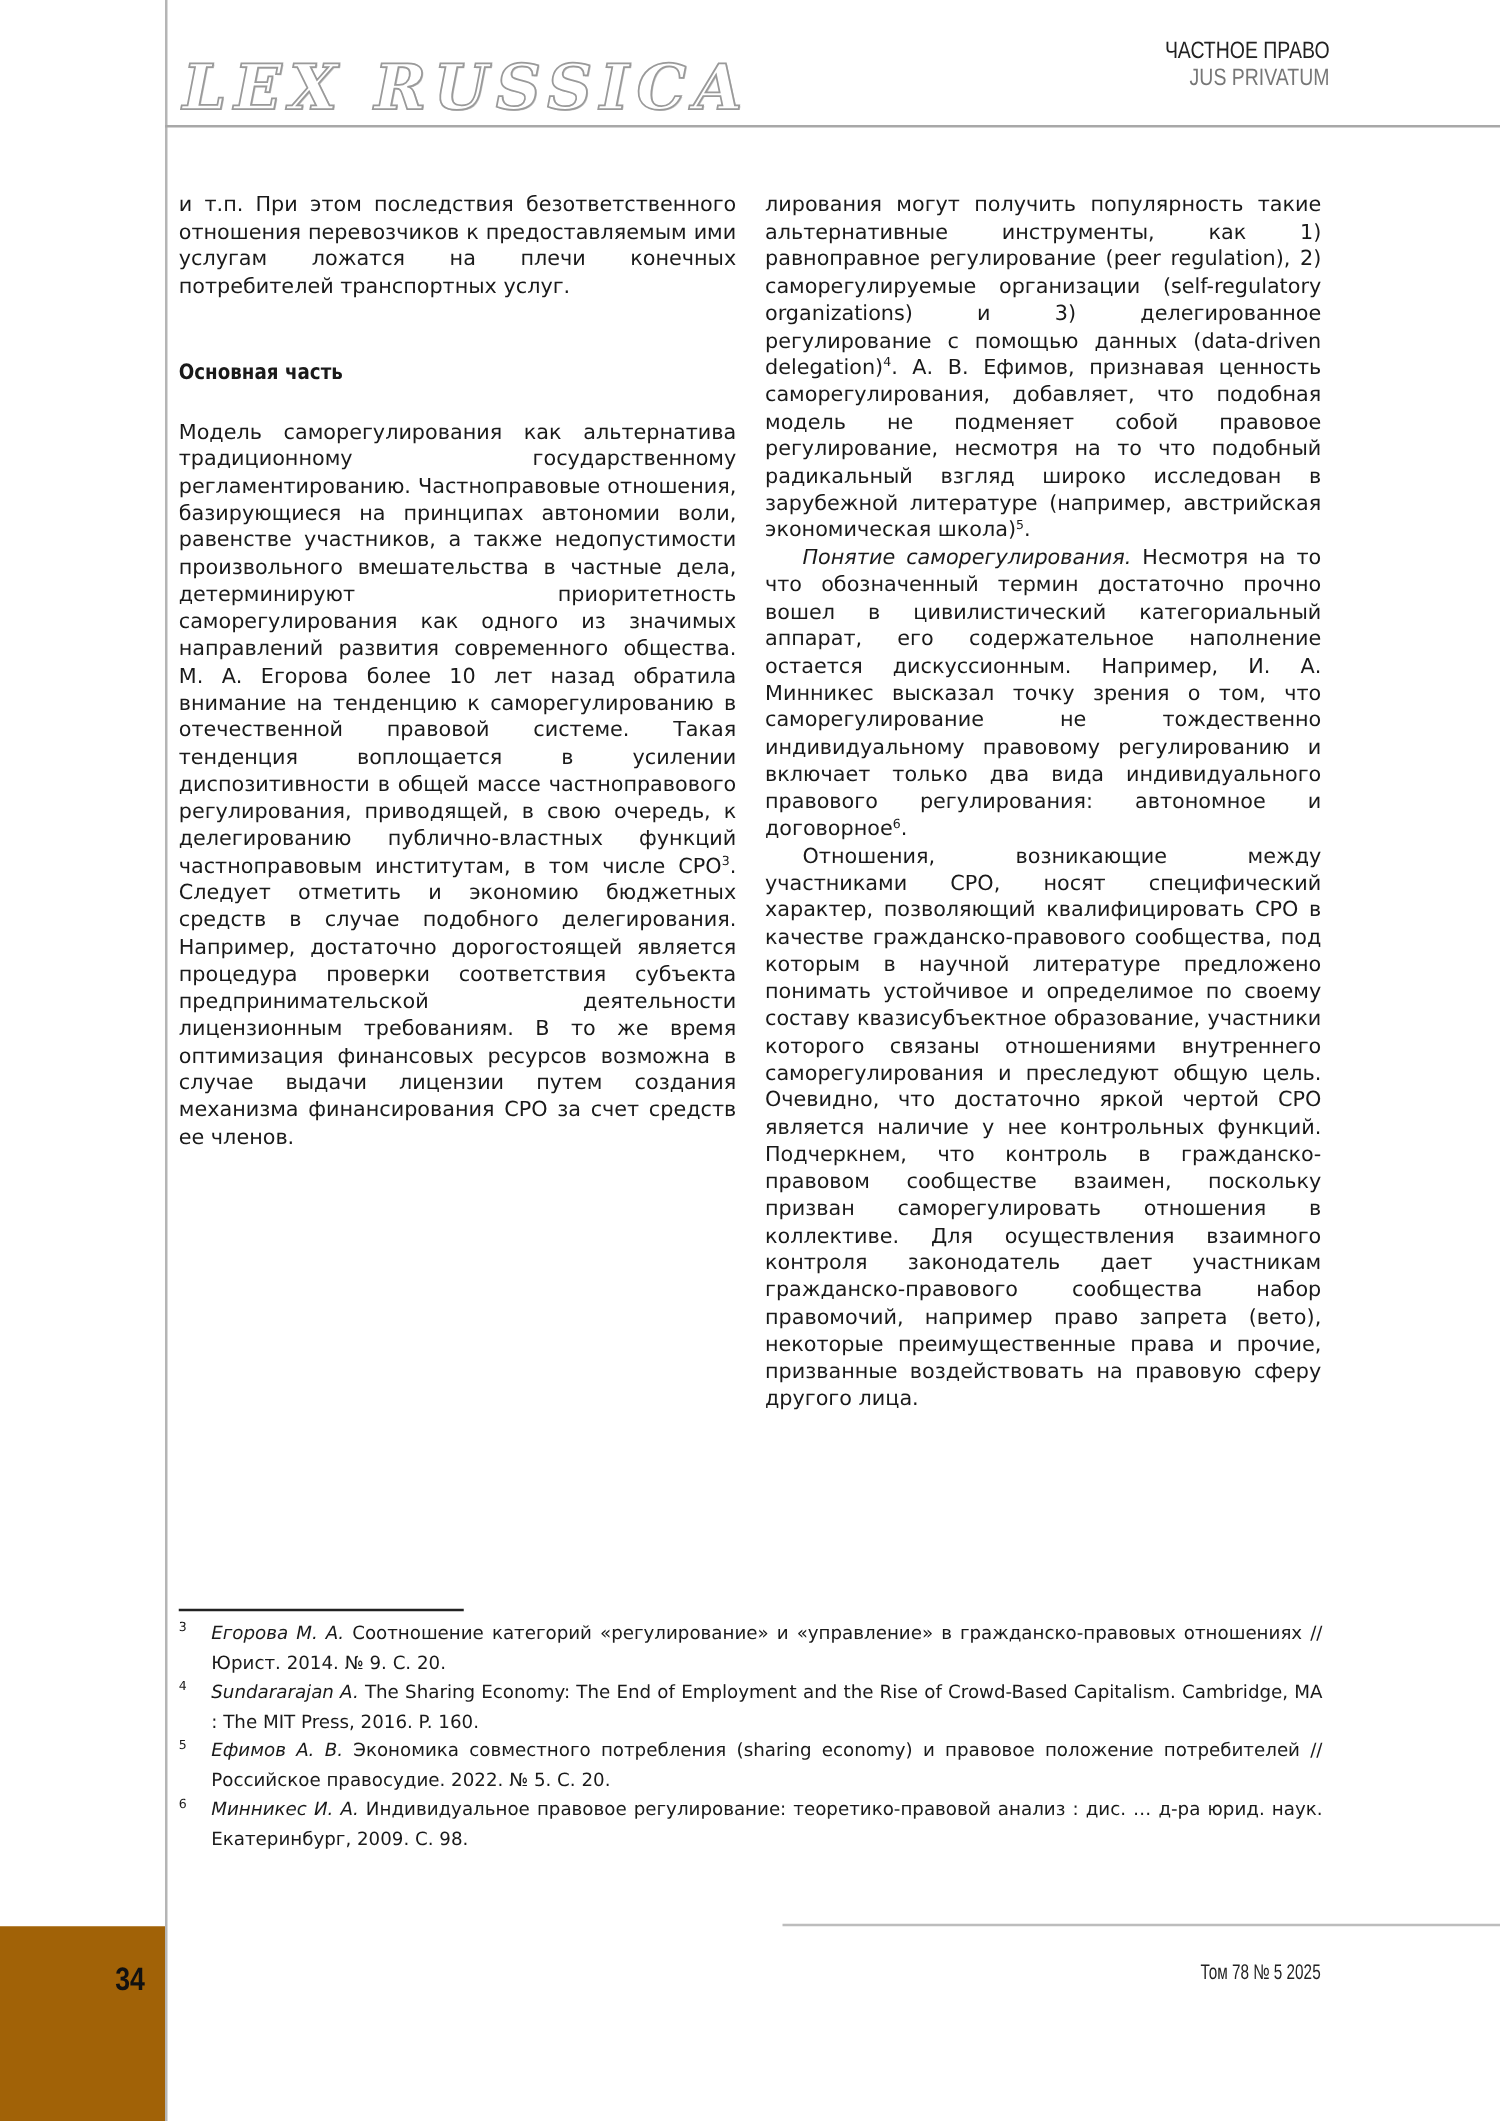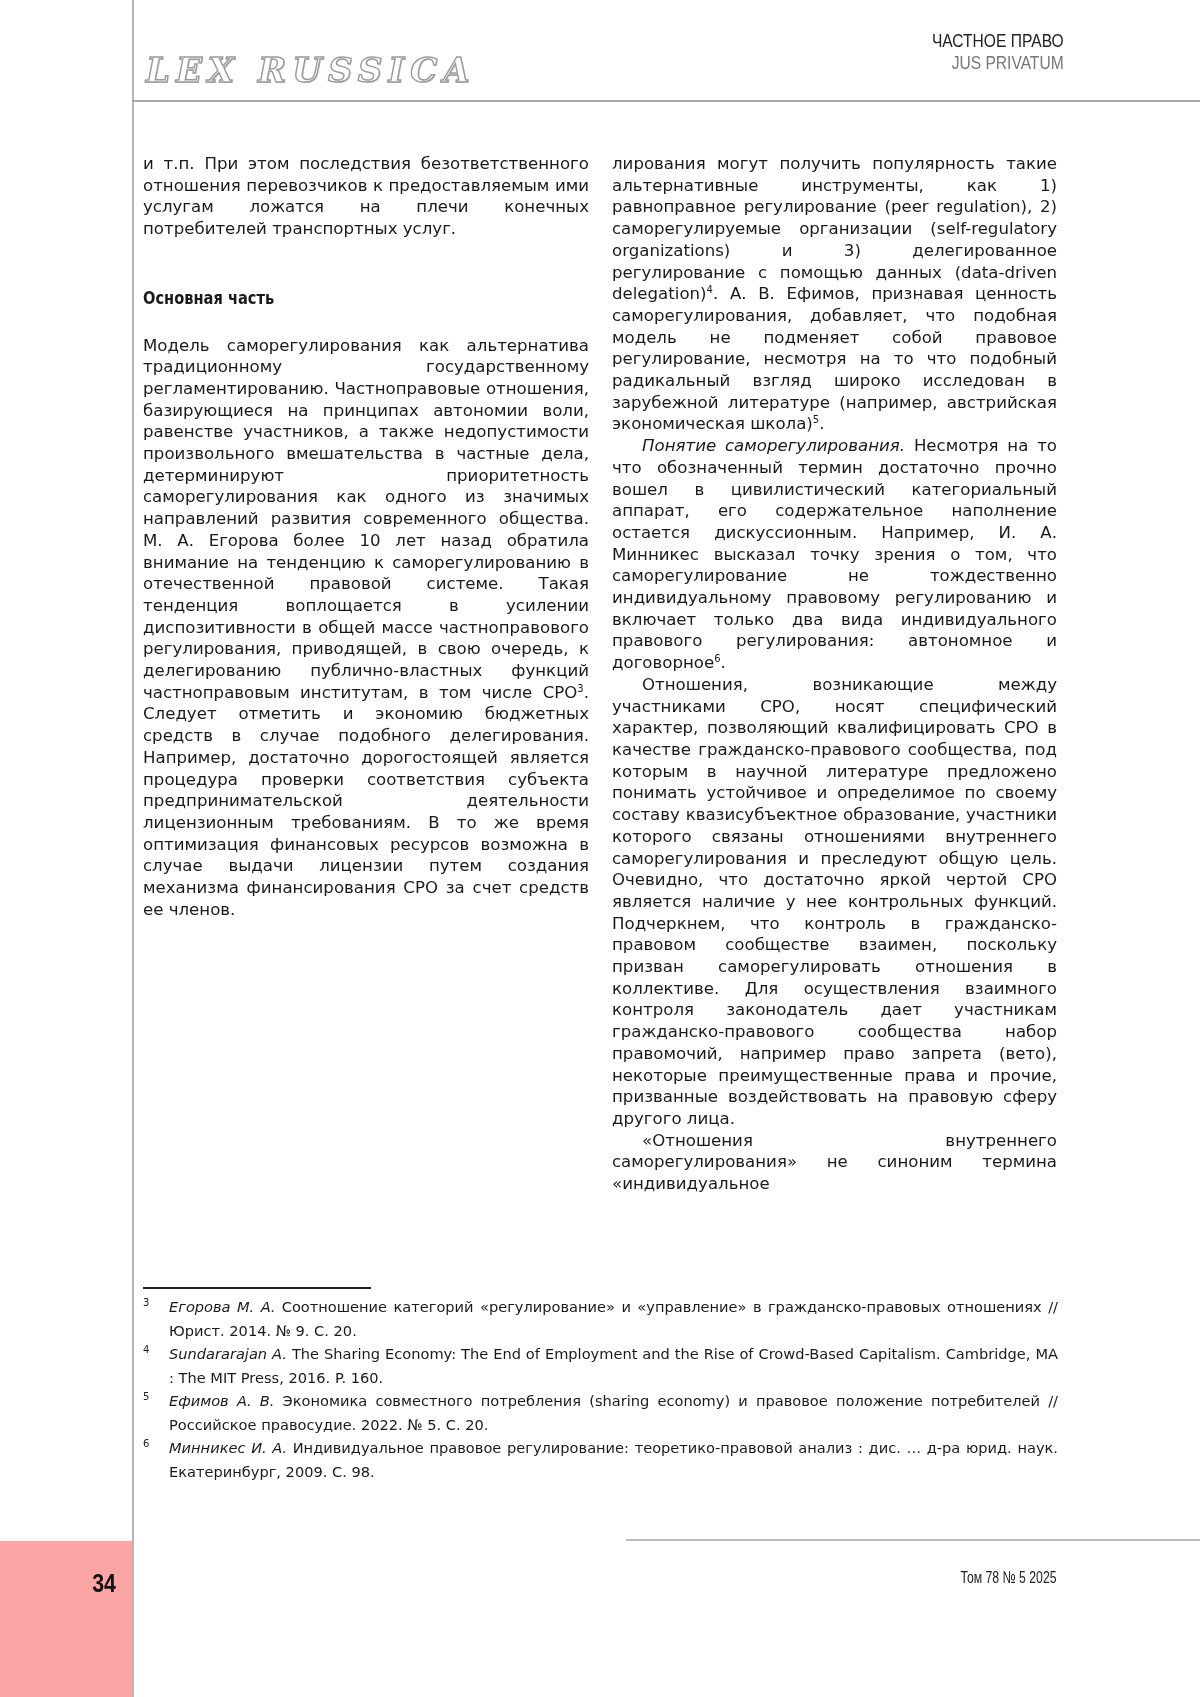--- a/index.html
+++ b/index.html
@@ -1,21 +1,21 @@
 <!DOCTYPE html>
 <html><head>
   <meta charset="utf-8">
   <style>
     html, body { margin: 0; padding: 0; background: #ffffff; }
     body { width: 1200px; height: 1697px; position: relative; overflow: hidden;
       font-family: "Liberation Sans", "DejaVu Sans", sans-serif; color: #1a1a1a; }
     .left-rule { position: absolute; left: 132px; top: 0; width: 2px; height: 1697px; background: #b5b5b5; }
     .header-rule { position: absolute; left: 132px; top: 100px; width: 1068px; height: 2px; background: #a8a8a8; }
     .logo { position: absolute; left: 146px; top: 40px; font-family: "DejaVu Serif", serif;
-      font-size: 34px; letter-spacing: 6px; color: #ffffff; font-weight: bold; font-style: italic;
+      font-size: 50px; letter-spacing: 6px; color: #ffffff; font-weight: bold; font-style: italic;
       -webkit-text-stroke: 1.4px #9a9a9a; text-shadow: 1px 1px 0 #c8c8c8; line-height: 60px; }
     .section-top { position: absolute; right: 136px; top: 30px; text-align: right;
       font-family: "Liberation Sans Narrow", "Liberation Sans", sans-serif; }
     .section-top .ru { font-size: 19px; color: #222; transform: scaleX(0.82); transform-origin: right; display: block; line-height: 22px; }
     .section-top .la { font-size: 19px; color: #777; transform: scaleX(0.82); transform-origin: right; display: block; line-height: 22px; }
 
     .col { position: absolute; top: 153px; font-family: "DejaVu Sans", sans-serif; font-size: 16.6px;
       line-height: 21.7px; color: #1a1a1a; text-align: justify; }
     .col-left { left: 143px; width: 446px; }
     .col-right { left: 612px; width: 445px; }
@@ -28,21 +28,21 @@
     .b { font-weight: normal; }
 
     .fn-rule { position: absolute; left: 143px; top: 1287px; width: 228px; height: 1.5px; background: #222; }
     .footnotes { position: absolute; left: 143px; top: 1295px; width: 915px; font-family: "DejaVu Sans", sans-serif;
       font-size: 14.6px; line-height: 23.5px; color: #1a1a1a; }
     .fn { position: relative; padding-left: 26px; text-align: justify; margin: 0; }
     .fn .num { position: absolute; left: 0; top: -4px; font-size: 10px; }
     .fn i { font-style: italic; }
 
     .bottom-rule { position: absolute; left: 626px; top: 1539px; width: 574px; height: 2px; background: #bdbdbd; }
-    .page-box { position: absolute; left: 0; top: 1541px; width: 132px; height: 156px; background: #fca5a5; }
+    .page-box { position: absolute; left: 0; top: 1541px; width: 132px; height: 156px; background: #a16207; }
     .page-num { position: absolute; right: 16px; top: 27px; font-size: 26px; font-weight: bold; color: #111;
       transform: scaleX(0.82); transform-origin: right; }
     .issue { position: absolute; right: 143px; top: 1568px; font-size: 17px; color: #222;
       transform: scaleX(0.72); transform-origin: right; white-space: nowrap; }
   </style>
 </head>
 <body>
 
 <div class="left-rule"></div>
 <div class="header-rule"></div>
@@ -57,21 +57,20 @@
 <div class="col col-left">
   <p>и т.п. При этом последствия безответственного отношения перевозчиков к предоставляемым ими услугам ложатся на плечи конечных потребителей транспортных услуг.</p>
   <p class="heading">Основная часть</p>
   <p><span class="b">Модель саморегулирования как альтернатива традиционному государственному регламентированию.</span><span> Частноправовые отношения, базирующиеся на принципах автономии воли, равенстве участников, а также недопустимости произвольного вмешательства в частные дела, детерминируют приоритетность саморегулирования как одного из значимых направлений развития современного общества. М. А. Егорова более 10 лет назад обратила внимание на тенденцию к саморегулированию в отечественной правовой системе. Такая тенденция воплощается в усилении диспозитивности в общей массе частноправового регулирования, приводящей, в свою очередь, к делегированию публично-властных функций частноправовым институтам, в том числе СРО</span><sup>3</sup><span>. Следует отметить и экономию бюджетных средств в случае подобного делегирования. Например, достаточно дорогостоящей является процедура проверки соответствия субъекта предпринимательской деятельности лицензионным требованиям. В то же время оптимизация финансовых ресурсов возможна в случае выдачи лицензии путем создания механизма финансирования СРО за счет средств ее членов.</span></p>
 </div>
 
 <div class="col col-right">
   <p><span>лирования могут получить популярность такие альтернативные инструменты, как 1) равноправное регулирование (peer regulation), 2) саморегулируемые организации (self-regulatory organizations) и 3) делегированное регулирование с помощью данных (data-driven delegation)</span><sup>4</sup><span>. А. В. Ефимов, признавая ценность саморегулирования, добавляет, что подобная модель не подменяет собой правовое регулирование, несмотря на то что подобный радикальный взгляд широко исследован в зарубежной литературе (например, австрийская экономическая школа)</span><sup>5</sup><span>.</span></p>
   <p class="indent"><span class="bi">Понятие саморегулирования.</span><span> Несмотря на то что обозначенный термин достаточно прочно вошел в цивилистический категориальный аппарат, его содержательное наполнение остается дискуссионным. Например, И. А. Минникес высказал точку зрения о том, что саморегулирование не тождественно индивидуальному правовому регулированию и включает только два вида индивидуального правового регулирования: автономное и договорное</span><sup>6</sup><span>.</span></p>
   <p class="indent">Отношения, возникающие между участниками СРО, носят специфический характер, позволяющий квалифицировать СРО в качестве гражданско-правового сообщества, под которым в научной литературе предложено понимать устойчивое и определимое по своему составу квазисубъектное образование, участники которого связаны отношениями внутреннего саморегулирования и преследуют общую цель. Очевидно, что достаточно яркой чертой СРО является наличие у нее контрольных функций. Подчеркнем, что контроль в гражданско-правовом сообществе взаимен, поскольку призван саморегулировать отношения в коллективе. Для осуществления взаимного контроля законодатель дает участникам гражданско-правового сообщества набор правомочий, например право запрета (вето), некоторые преимущественные права и прочие, призванные воздействовать на правовую сферу другого лица.</p>
-  <p class="indent">«Отношения внутреннего саморегулирования» не синоним термина «индивидуальное</p>
 </div>
 
 <div class="fn-rule"></div>
 
 <div class="footnotes">
   <p class="fn"><span class="num">3</span><i>Егорова М. А.</i><span> Соотношение категорий «регулирование» и «управление» в гражданско-правовых отношениях // Юрист. 2014. № 9. С. 20.</span></p>
   <p class="fn"><span class="num">4</span><i>Sundararajan A.</i><span> The Sharing Economy: The End of Employment and the Rise of Crowd-Based Capitalism. Cambridge, MA : The MIT Press, 2016. P. 160.</span></p>
   <p class="fn"><span class="num">5</span><i>Ефимов А. В.</i><span> Экономика совместного потребления (sharing economy) и правовое положение потребителей // Российское правосудие. 2022. № 5. С. 20.</span></p>
   <p class="fn"><span class="num">6</span><i>Минникес И. А.</i><span> Индивидуальное правовое регулирование: теоретико-правовой анализ : дис. … д-ра юрид. наук. Екатеринбург, 2009. С. 98.</span></p>
 </div>

